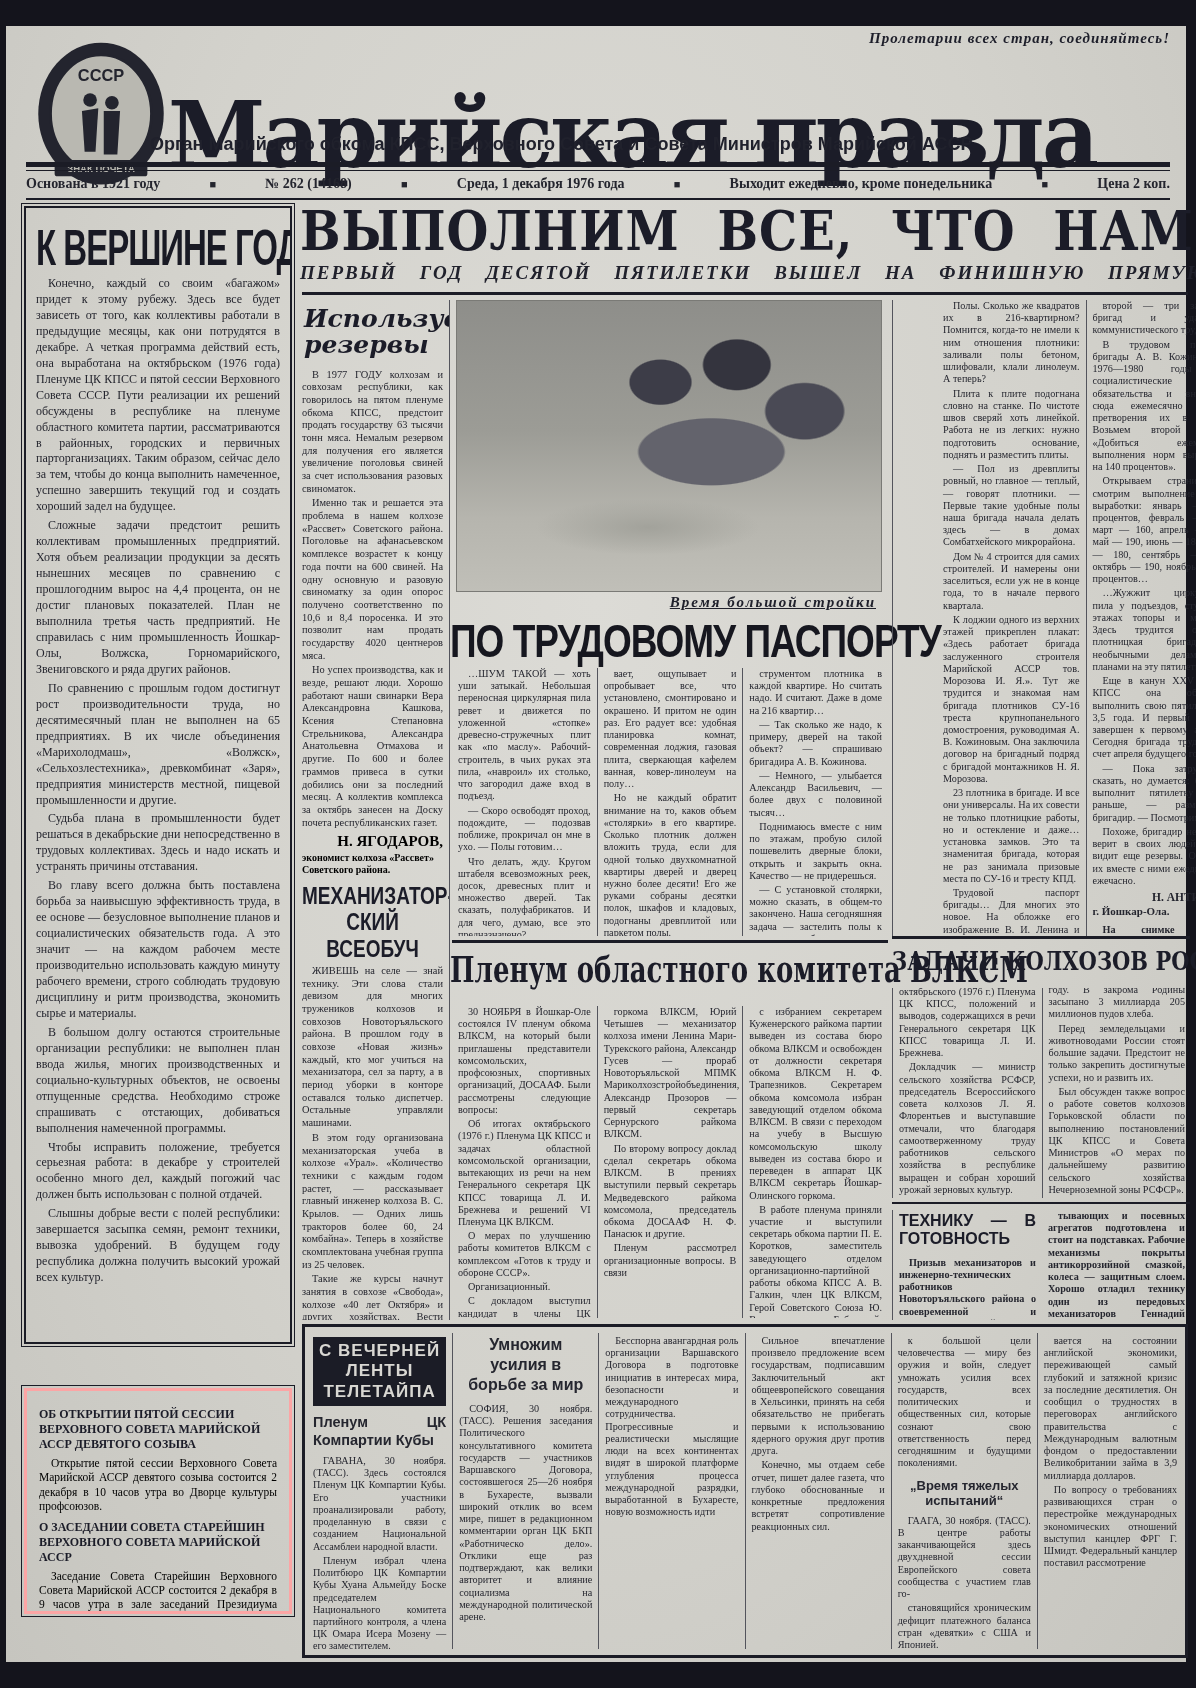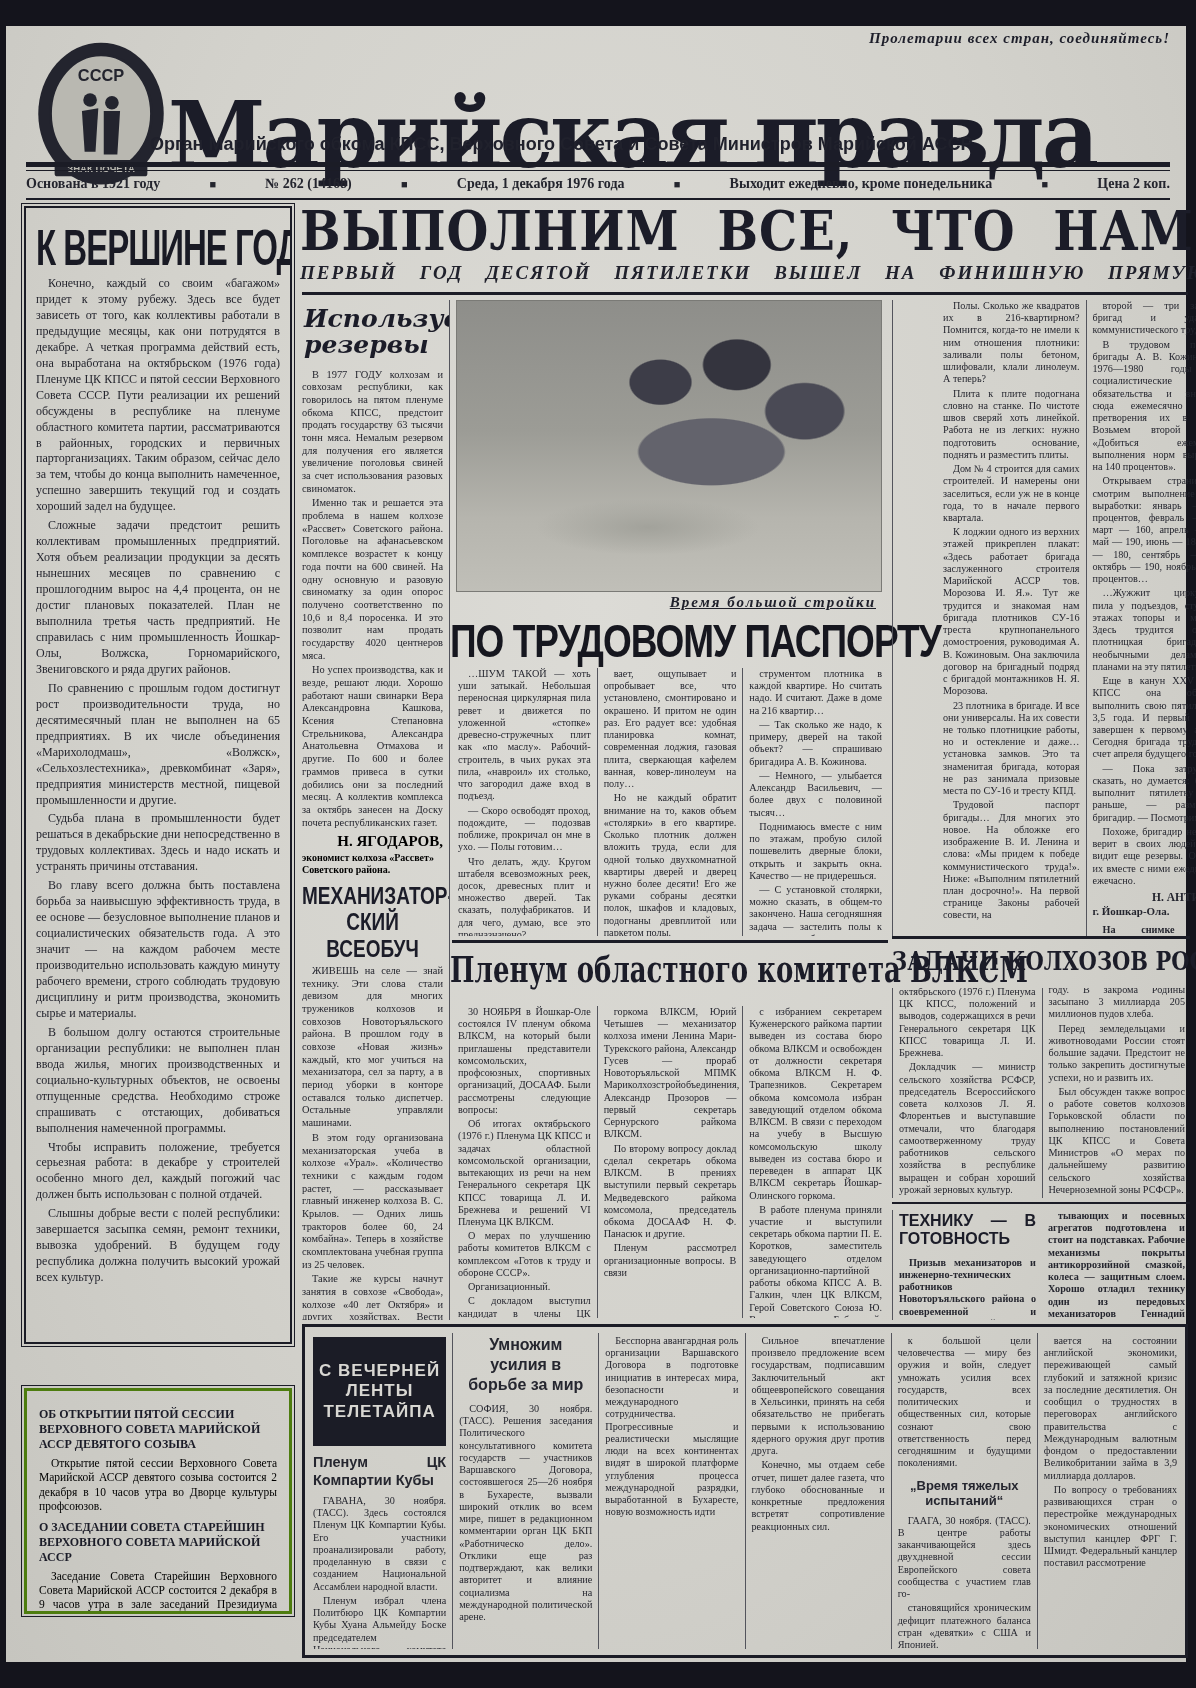--- a/index.html
+++ b/index.html
@@ -81,31 +81,31 @@
   .zadachi-head{position:absolute;left:892px;top:946px;width:298px;text-align:center;
      font-family:"DejaVu Serif",serif;font-weight:bold;font-size:21px;white-space:nowrap;
      transform:scaleY(1.2);transform-origin:top center;color:#1b1c28;}
   .tekhnika-head{font-family:"Liberation Sans",sans-serif;font-weight:bold;font-size:16px;
      line-height:1.15;margin:2px 0 8px 0;color:#1b1c28;}
   .sig{text-align:right;font-weight:bold;font-size:11.5px;margin-top:4px;}
   .sig-left{text-align:left;font-weight:bold;font-size:11px;}
   .caption-bold p{font-weight:bold;}
   
   .announce{position:absolute;left:24px;top:1388px;width:268px;height:226px;
-     border:3px solid #4d7c0f;outline:1px solid #1b1c26;outline-offset:2px;
+     border:3px solid #fca5a5;outline:1px solid #1b1c26;outline-offset:2px;
      padding:10px 12px;box-sizing:border-box;overflow:hidden;}
   .announce h3{font-size:12px;margin:6px 0 4px 0;color:#1b1c28;line-height:1.25;}
   .announce p{font-size:11.5px;line-height:1.25;text-align:justify;margin:0 0 4px 0;text-indent:12px;}
   
   .foreign{position:absolute;left:302px;top:1324px;width:886px;height:334px;
      border:3px solid #1b1c26;box-sizing:border-box;padding:6px 2px;display:flex;overflow:hidden;}
   .fcol{flex:1 1 0;padding:2px 6px;font-size:10.2px;line-height:1.2;text-align:justify;color:#25262f;overflow:hidden;}
   .fcol p{margin:0 0 2px 0;text-indent:10px;}
   .tele-label{background:#1b1c26;color:#d8d7d2;text-align:center;font-family:"Liberation Sans",sans-serif;
-     font-weight:bold;font-size:17px;line-height:1.2;padding:24px 4px;margin:2px 0 8px 0;letter-spacing:1px;}
+     font-weight:bold;font-size:17px;line-height:1.2;padding:4px 4px;margin:2px 0 8px 0;letter-spacing:1px;}
   .tele-title{font-family:"Liberation Sans",sans-serif;font-weight:bold;font-size:14.5px;line-height:1.2;margin:0 0 6px 0;}
   .peace-title{font-family:"Liberation Sans",sans-serif;font-weight:bold;font-size:16px;line-height:1.25;
      text-align:center;margin:0 0 8px 0;}
   .sub-quote{font-family:"Liberation Sans",sans-serif;font-weight:bold;font-size:13px;text-align:center;margin:8px 0 6px 0;text-indent:0;}
 </style>
 </head>
 <body>
 
 <div class="paper"></div>
 
@@ -201,20 +201,21 @@
       <p>— Немного, — улыбается Александр Васильевич, — более двух с половиной тысяч…</p>
       <p>Поднимаюсь вместе с ним по этажам, пробую силой пошевелить дверные блоки, открыть и закрыть окна. Качество — не придерешься.</p>
       <p>— С установкой столярки, можно сказать, в общем-то закончено. Наша сегодняшняя задача — застелить полы к середине декабря.</p>
     </div>
 </div>
 
 <div class="colgroup vl" style="left:892px;top:300px;width:298px;height:636px;padding-left:44px;">
   <div class="ncol vr">
       <p>Полы. Сколько же квадратов их в 216-квартирном? Помнится, когда-то не имели к ним отношения плотники: заливали полы бетоном, шлифовали, клали линолеум. А теперь?</p>
       <p>Плита к плите подогнана словно на станке. По чистоте швов сверяй хоть линейкой. Работа не из легких: нужно подготовить основание, поднять и разместить плиты.</p>
+      <p>— Пол из древплиты ровный, но главное — теплый, — говорят плотники. — Первые такие удобные полы наша бригада начала делать здесь — в домах Сомбатхейского микрорайона.</p>
       <p>Дом № 4 строится для самих строителей. И намерены они заселиться, если уж не в конце года, то в начале первого квартала.</p>
       <p>К лоджии одного из верхних этажей прикреплен плакат: «Здесь работает бригада заслуженного строителя Марийской АССР тов. Морозова И. Я.». Тут же трудится и знакомая нам бригада плотников СУ-16 треста крупнопанельного домостроения, руководимая А. В. Кожиновым. Она заключила договор на бригадный подряд с бригадой монтажников Н. Я. Морозова.</p>
       <p>23 плотника в бригаде. И все они универсалы. На их совести не только плотницкие работы, но и остекление и даже… установка замков. Это та знаменитая бригада, которая не раз занимала призовые места по СУ-16 и тресту КПД.</p>
       <p>Трудовой паспорт бригады… Для многих это новое. На обложке его изображение В. И. Ленина и слова: «Мы придем к победе коммунистического труда!». Ниже: «Выполним пятилетний план досрочно!». На первой странице Законы рабочей совести, на</p>
     </div>
   <div class="ncol">
     <div>
         <p>второй — три заповеди бригад и ударников коммунистического труда.</p>
         <p>В трудовом паспорте бригады А. В. Кожинова на 1976—1980 годы — социалистические обязательства и вносимые сюда ежемесячно цифры претворения их в жизнь. Возьмем второй пункт: «Добиться ежемесячно выполнения норм выработки на 140 процентов».</p>
         <p>Открываем страницу и смотрим выполнение норм выработки: январь — 170 процентов, февраль — 170, март — 160, апрель — 220, май — 190, июнь — 180, июль — 180, сентябрь — 190, октябрь — 190, ноябрь — 200 процентов…</p>

